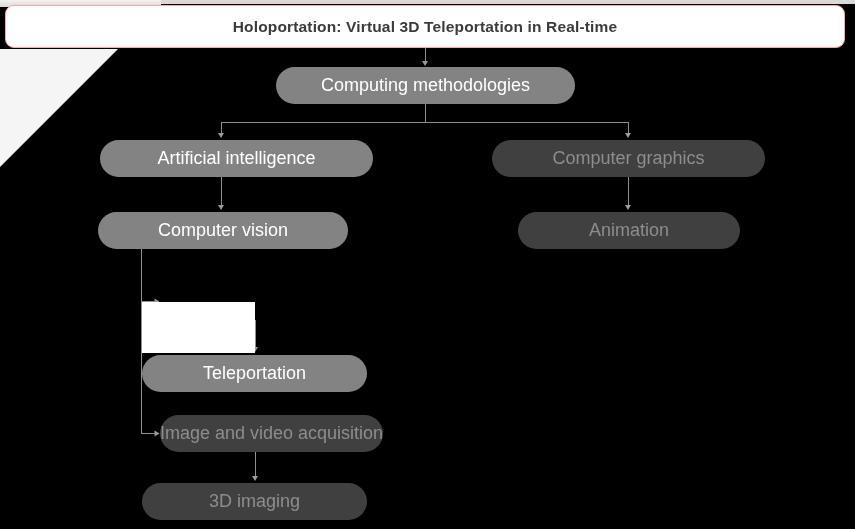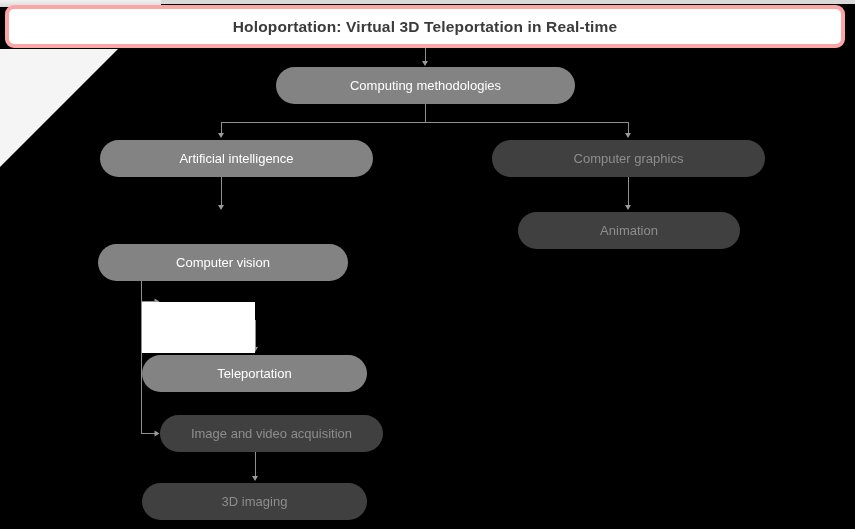--- a/index.html
+++ b/index.html
@@ -47,21 +47,21 @@
     background: #f5f5f5;
     clip-path: polygon(0 0, 100% 0, 0 100%);
   }
 
   
   .title-bar {
     position: absolute;
     left: 5px; top: 5px;
     width: 840px; height: 43px;
     background: #ffffff;
-    border: 4px solid #fca5a5;
+    border: 1px solid #fca5a5;
     border-radius: 9px;
     box-sizing: border-box;
     display: flex;
     align-items: center;
     justify-content: center;
   }
   .title-bar .title-text {
     font-size: 15.5px;
     font-weight: bold;
     color: #3b3b3b;
@@ -86,21 +86,21 @@
   }
 
   
   .node {
     position: absolute;
     display: flex;
     align-items: center;
     justify-content: center;
     border-radius: 19px;
     box-sizing: border-box;
-    font-size: 13px;
+    font-size: 18px;
     white-space: nowrap;
     user-select: none;
   }
   .node.dark {
     background: #838383;
     color: #ffffff;
   }
   .node.light {
     background: #404040;
     color: #8d8d8d;
@@ -166,21 +166,21 @@
   </div>
 
   <div class="node dark" style="left:100px; top:140px; width:273px; height:37px;">
     <span>Artificial intelligence</span>
   </div>
 
   <div class="node light" style="left:492px; top:140px; width:273px; height:37px;">
     <span>Computer graphics</span>
   </div>
 
-  <div class="node dark" style="left:98px; top:212px; width:250px; height:37px;margin-top:32px;">
+  <div class="node dark" style="left:98px; top:212px; width:250px; height:37px;">
     <span>Computer vision</span>
   </div>
 
   <div class="node light" style="left:518px; top:212px; width:222px; height:37px;">
     <span>Animation</span>
   </div>
 
 
   <div class="node dark" style="left:142px; top:355px; width:225px; height:37px;">
     <span>Teleportation</span>

